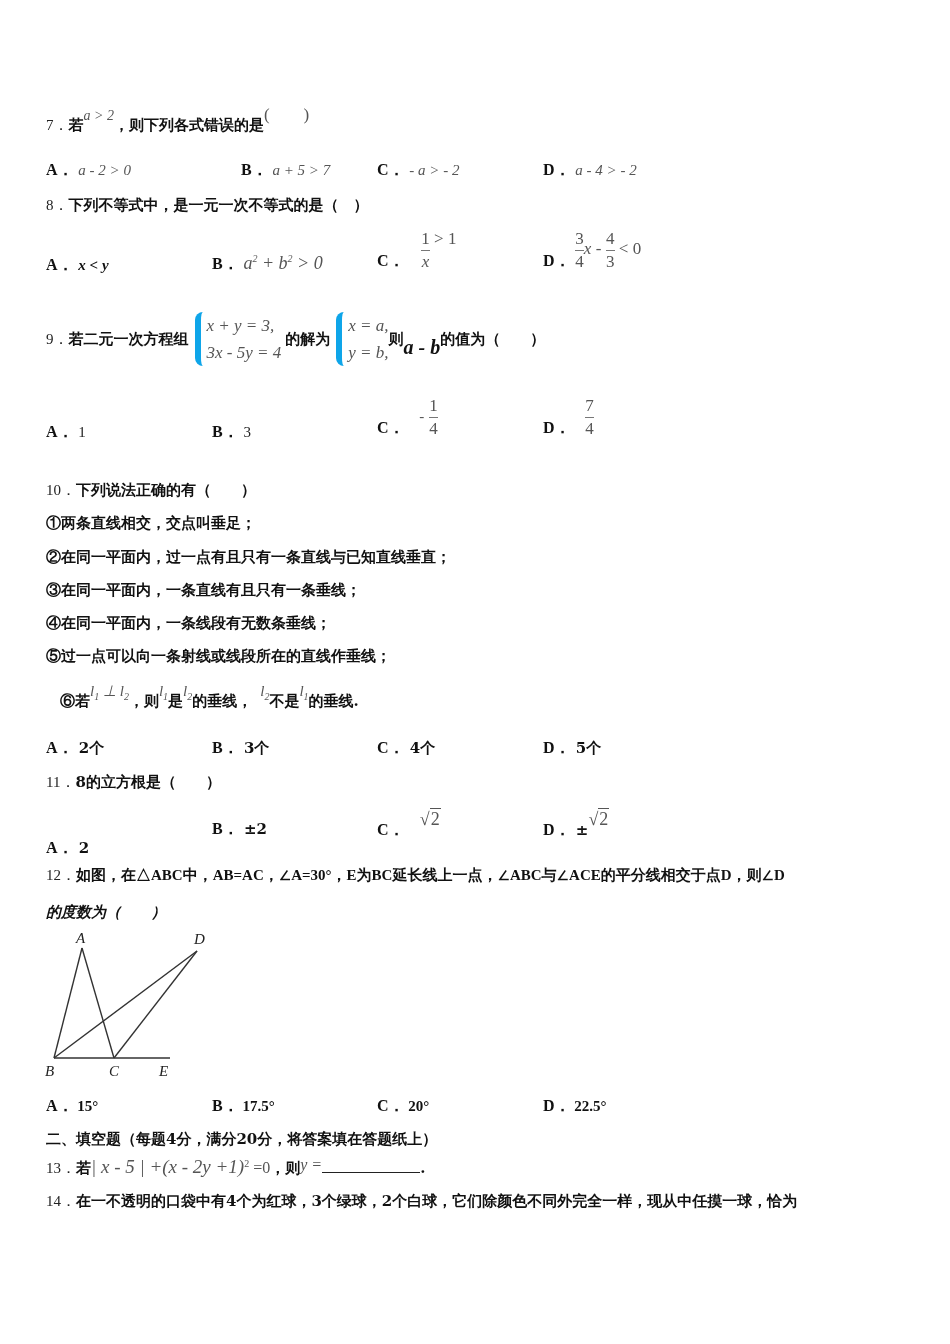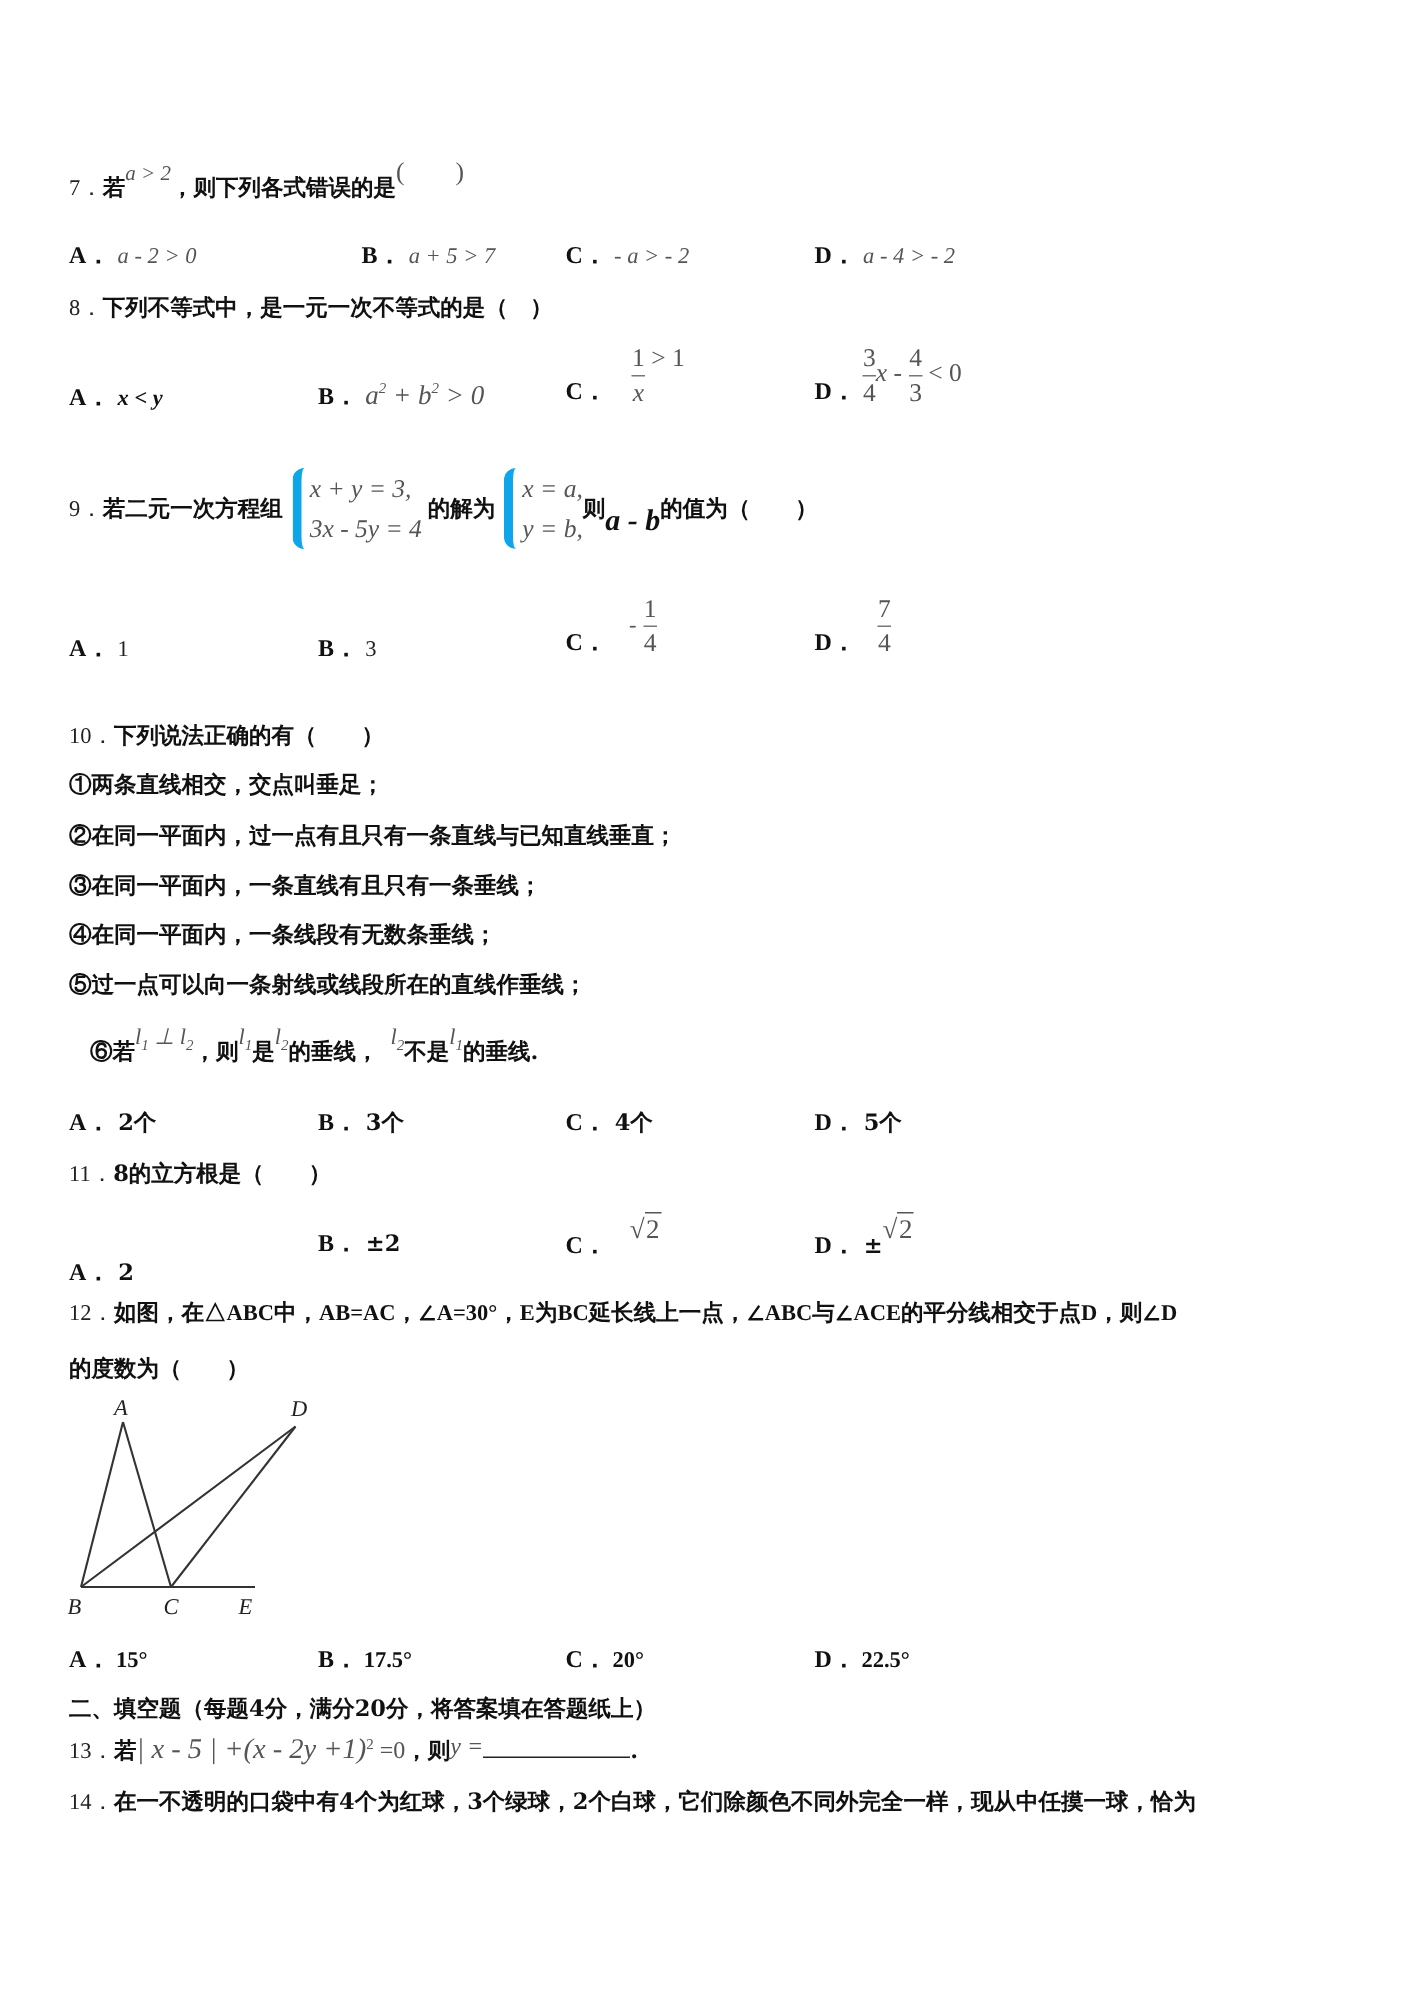--- a/index.html
+++ b/index.html
@@ -99,21 +99,21 @@
   <span class="qnum">11．</span><span>8的立方根是（　　）</span>
 </div>
 <div class="abs opt q" style="left:46px; top:838px;"><span class="lbl">A．</span> <span>2</span></div>
 <div class="abs opt q" style="left:212px; top:819px;"><span class="lbl">B．</span> <span>±2</span></div>
 <div class="abs opt q" style="left:377px; top:819px;"><span class="lbl">C．</span> <span class="sqrt" style="position:relative; top:-10px; margin-left:10px;">√<span class="rad">2</span></span></div>
 <div class="abs opt q" style="left:543px; top:819px;"><span class="lbl">D．</span> <span>±</span><span class="sqrt" style="position:relative; top:-10px;">√<span class="rad">2</span></span></div>
 
 <div class="abs q" style="left:46px; top:866px; font-family:'Liberation Serif', serif;">
   <span class="qnum">12．</span><span>如图，在△ABC中，AB=AC，∠A=30°，E为BC延长线上一点，∠ABC与∠ACE的平分线相交于点D，则∠D</span>
 </div>
-<div class="abs q" style="left:46px; top:903px;">的度数为（　　）</div>
+<div class="abs q" style="left:46px; top:903px;font-style:italic;">的度数为（　　）</div>
 
 <div class="abs" style="left:42px; top:928px; width:190px; height:155px;">
   <svg width="190" height="155" viewBox="0 0 190 155">
     <g stroke="#333" stroke-width="1.4" fill="none">
       <line x1="12" y1="130" x2="40" y2="20"></line>
       <line x1="40" y1="20" x2="72" y2="130"></line>
       <line x1="12" y1="130" x2="128" y2="130"></line>
       <line x1="12" y1="130" x2="155" y2="23"></line>
       <line x1="72" y1="130" x2="155" y2="23"></line>
     </g>

